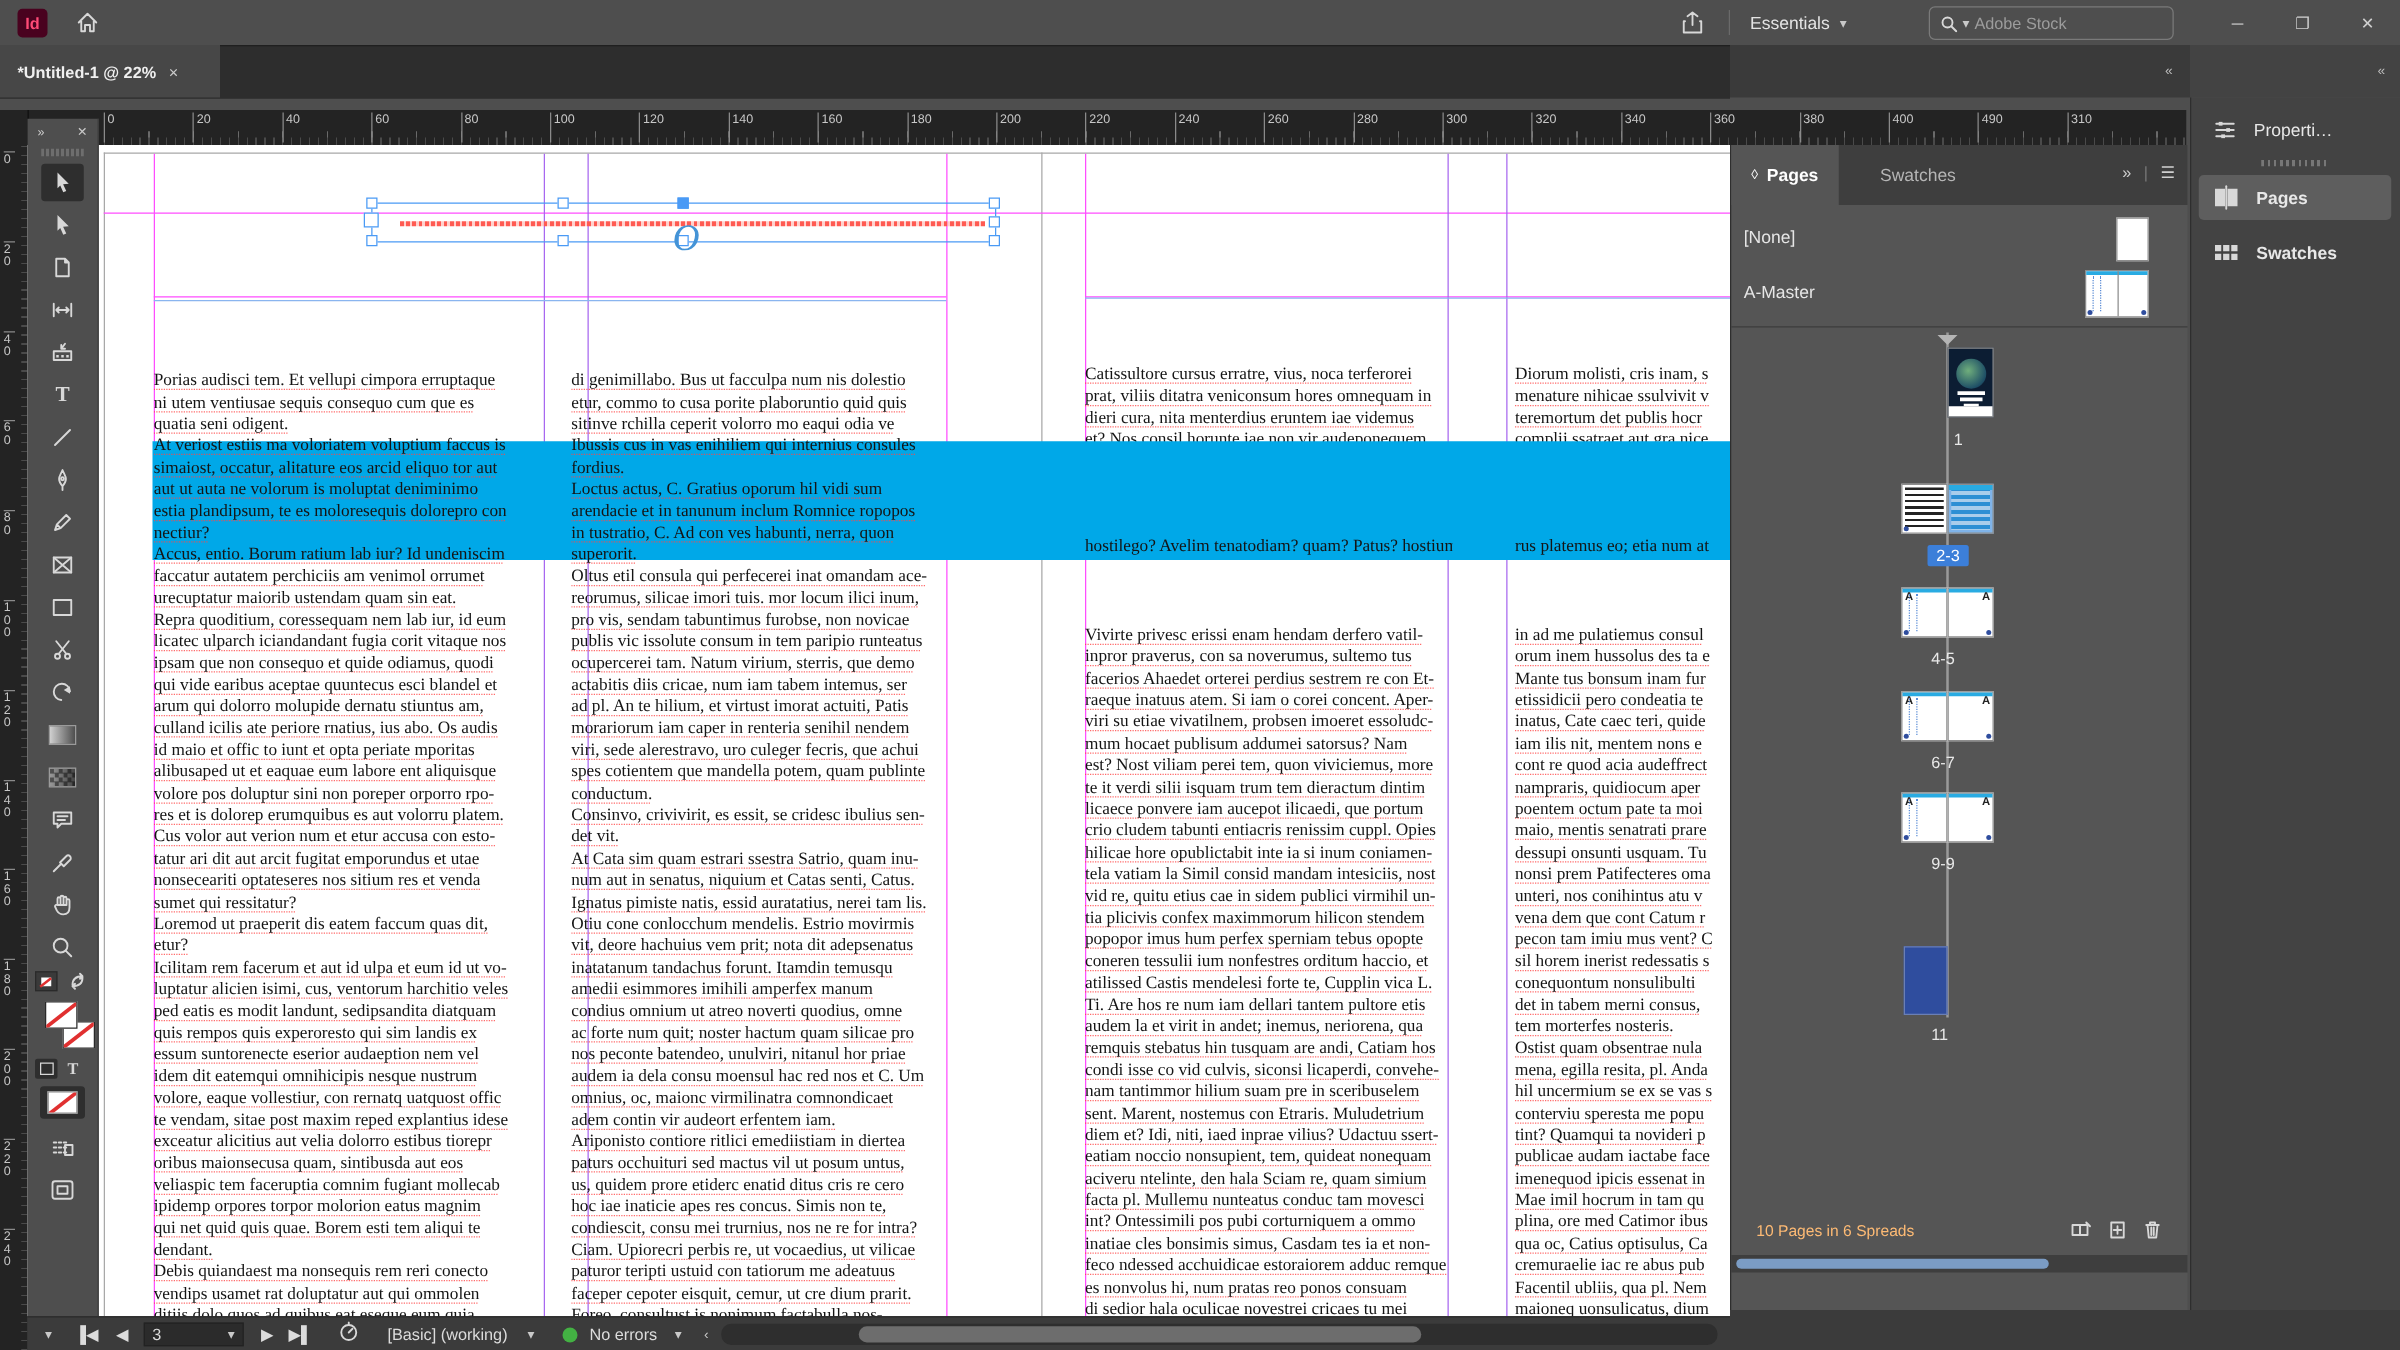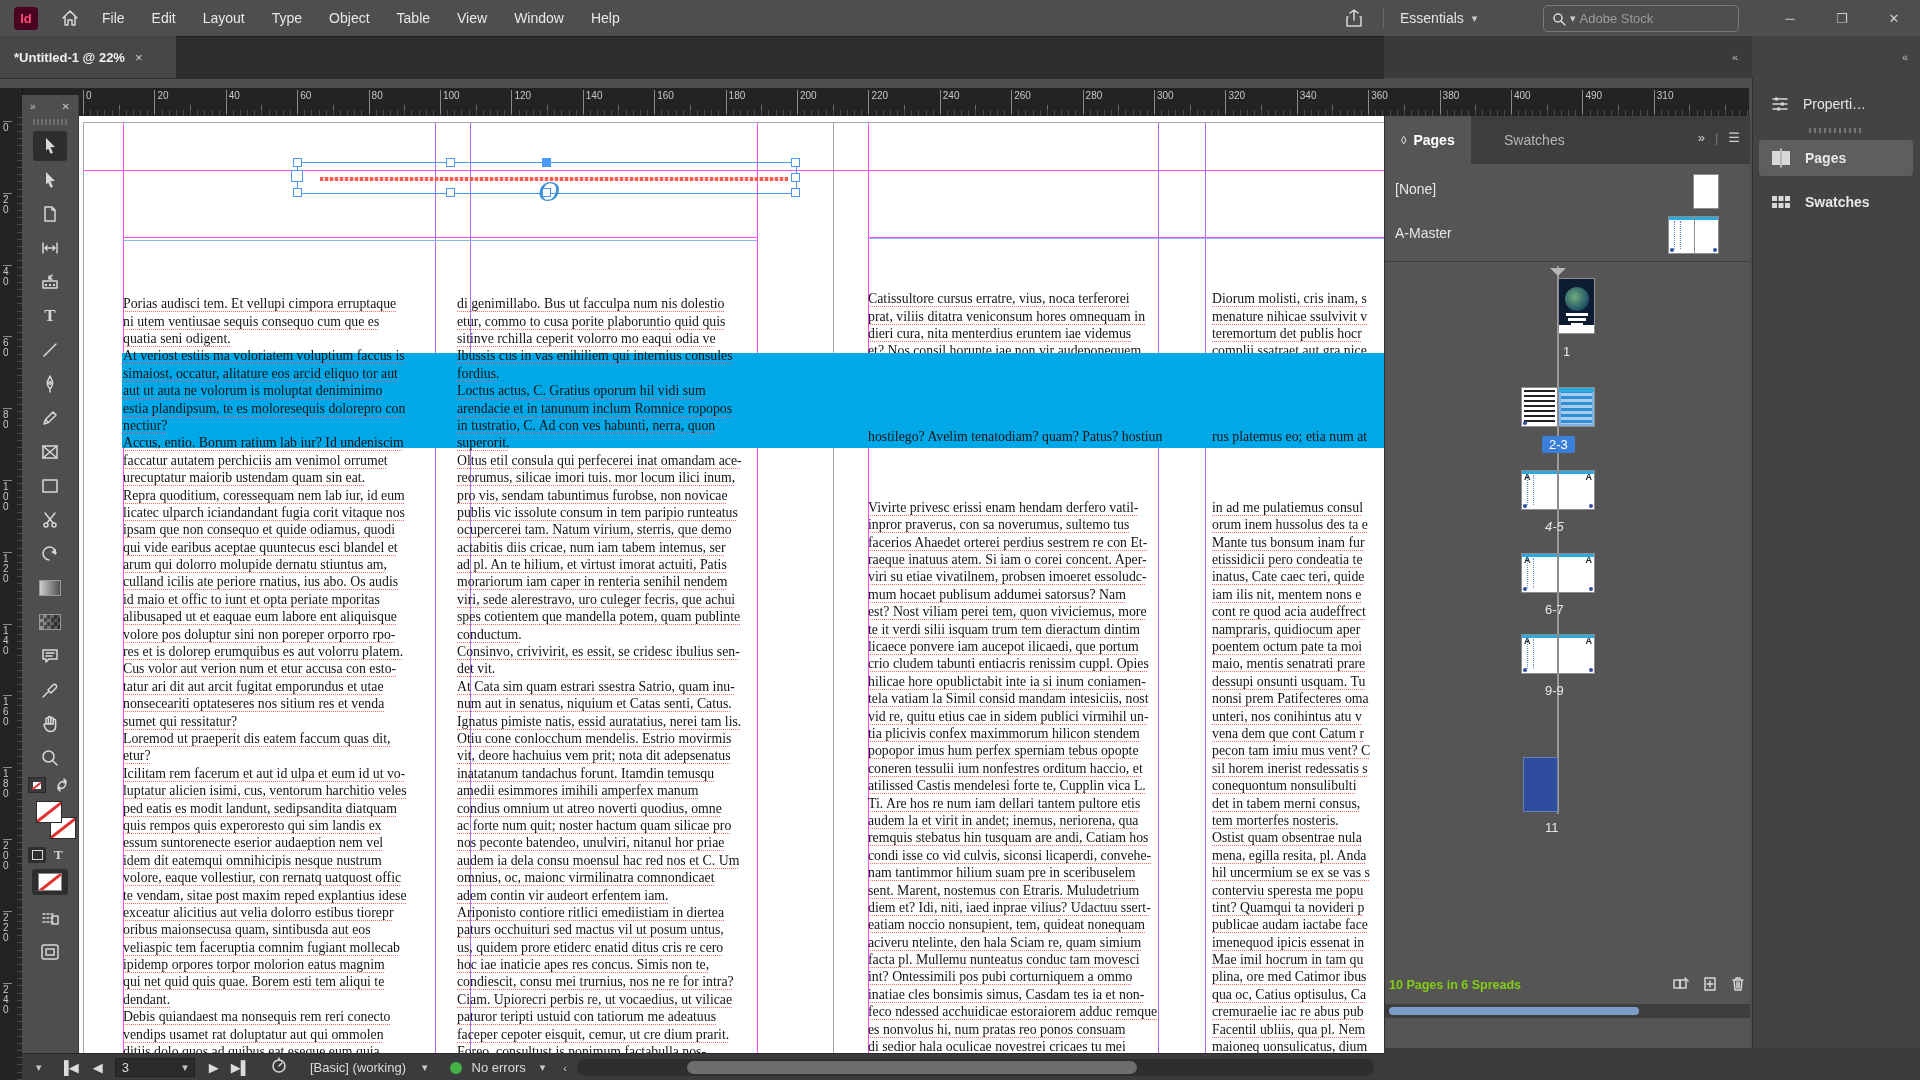--- a/index.html
+++ b/index.html
@@ -89,21 +89,21 @@
   #ppdivider{position:absolute;left:0;top:145px;width:100%;height:1px;background:#3d3d3d;}
   #spine{position:absolute;left:172px;top:150px;width:2px;height:548px;background:#9a9a9a;}
   .spreadlabel{position:absolute;font-size:13px;color:#e8e8e8;text-align:center;}
   .sellabel{background:#3c7fd9;color:#fff;border-radius:2px;padding:1px 7px;}
   .thumb{position:absolute;background:#fff;border:1px solid #8d8d8d;box-sizing:border-box;}
   .thumb .A{position:absolute;top:1px;font-size:9px;font-weight:bold;color:#222;}
   .cyantop{position:absolute;left:0;top:0;width:100%;height:3px;background:#29abe2;}
   .dotcol{position:absolute;top:4px;bottom:4px;border-left:1px dotted #5b8dd6;}
   .cornerdot{position:absolute;width:4px;height:4px;background:#2f4d9e;border-radius:50%;}
   #ppbottom{position:absolute;left:0;bottom:48px;width:100%;height:30px;display:flex;align-items:center;
-            padding:0 4px;box-sizing:border-box;font-size:12.5px;color:#84cc16;gap:12px;font-weight:bold;}
+            padding:0 20px;box-sizing:border-box;font-size:12.5px;color:#fdba74;gap:12px;}
   #ppscroll{position:absolute;left:0;bottom:30px;width:100%;height:14px;background:#3e3e3e;}
   #ppscrollthumb{position:absolute;left:4px;top:3px;width:250px;height:8px;background:#7b9cc4;border-radius:4px;}
   
   #rightdock{left:1752px;top:78px;width:168px;height:1002px;background:#434343;border-left:1px solid #2e2e2e;}
   .dockitem{position:absolute;left:6px;width:154px;height:36px;display:flex;align-items:center;gap:12px;
             padding-left:10px;box-sizing:border-box;border-radius:4px;font-size:14px;font-weight:bold;color:#e8e8e8;}
   .dockitem.active{background:#5e5e5e;}
   #dockgrip{position:absolute;left:56px;top:50px;width:52px;height:5px;
             background:repeating-linear-gradient(90deg,#777 0 2px,transparent 2px 5px);}
   
@@ -125,32 +125,20 @@
 
 <div id="root">
 
   <div class="abs" id="appbar">
     <div class="abs" id="idlogo">Id</div>
     <div class="abs" id="homeicon">
       <svg width="20" height="20" viewBox="0 0 20 20">
           <path class="s" d="M3,10 L10,3 L17,10 M5,9 V17 H8 V12 H12 V17 H15 V9" stroke-width="2"></path>
         </svg>
     </div>
-    <div class="abs" id="menus">
-
-    <span class="menu-item" style="--i: 0;">File</span>
-        <span class="menu-item" style="--i: 1;">Edit</span>
-        <span class="menu-item" style="--i: 2;">Layout</span>
-        <span class="menu-item" style="--i: 3;">Type</span>
-        <span class="menu-item" style="--i: 4;">Object</span>
-        <span class="menu-item" style="--i: 5;">Table</span>
-        <span class="menu-item" style="--i: 6;">View</span>
-        <span class="menu-item" style="--i: 7;">Window</span>
-        <span class="menu-item" style="--i: 8;">Help</span>
-      </div>
     <div class="abs" id="shareicon">
       <svg width="20" height="20" viewBox="0 0 20 20">
           <path class="s" d="M10,12 V2 M6,5 L10,2 L14,5 M4,9 H3 V18 H17 V9 H16" stroke-width="1.6"></path>
         </svg>
     </div>
     <div class="abs vsep" style="left:1383px;top:8px;height:20px;"></div>
     <div class="abs" id="workspace">
       <span>Essentials</span>
       <span class="chev">▾</span>
     </div>
@@ -478,21 +466,21 @@
         <span class="A" style="left:2px;">A</span>
       <div class="dotcol" style="left:5px;"></div>
         <div class="dotcol" style="left:11px;"></div>
       <div class="cornerdot" style="left:1px;bottom:1px;"></div>
     </div>
     <div class="thumb" style="left:173px;top:354px;width:37px;height:40px;">
       <div class="cyantop"></div>
         <span class="A" style="right:2px;">A</span>
       <div class="cornerdot" style="right:1px;bottom:1px;"></div>
     </div>
-    <div class="spreadlabel" style="left:160px;top:403px;font-style:italic;">4-5</div>
+    <div class="spreadlabel" style="left:160px;top:403px;">4-5</div>
 
     <div class="thumb" style="left:136px;top:437px;width:37px;height:40px;">
       <div class="cyantop"></div>
         <span class="A" style="left:2px;">A</span>
       <div class="dotcol" style="left:5px;"></div>
         <div class="dotcol" style="left:11px;"></div>
       <div class="cornerdot" style="left:1px;bottom:1px;"></div>
     </div>
     <div class="thumb" style="left:173px;top:437px;width:37px;height:40px;">
       <div class="cyantop"></div>

